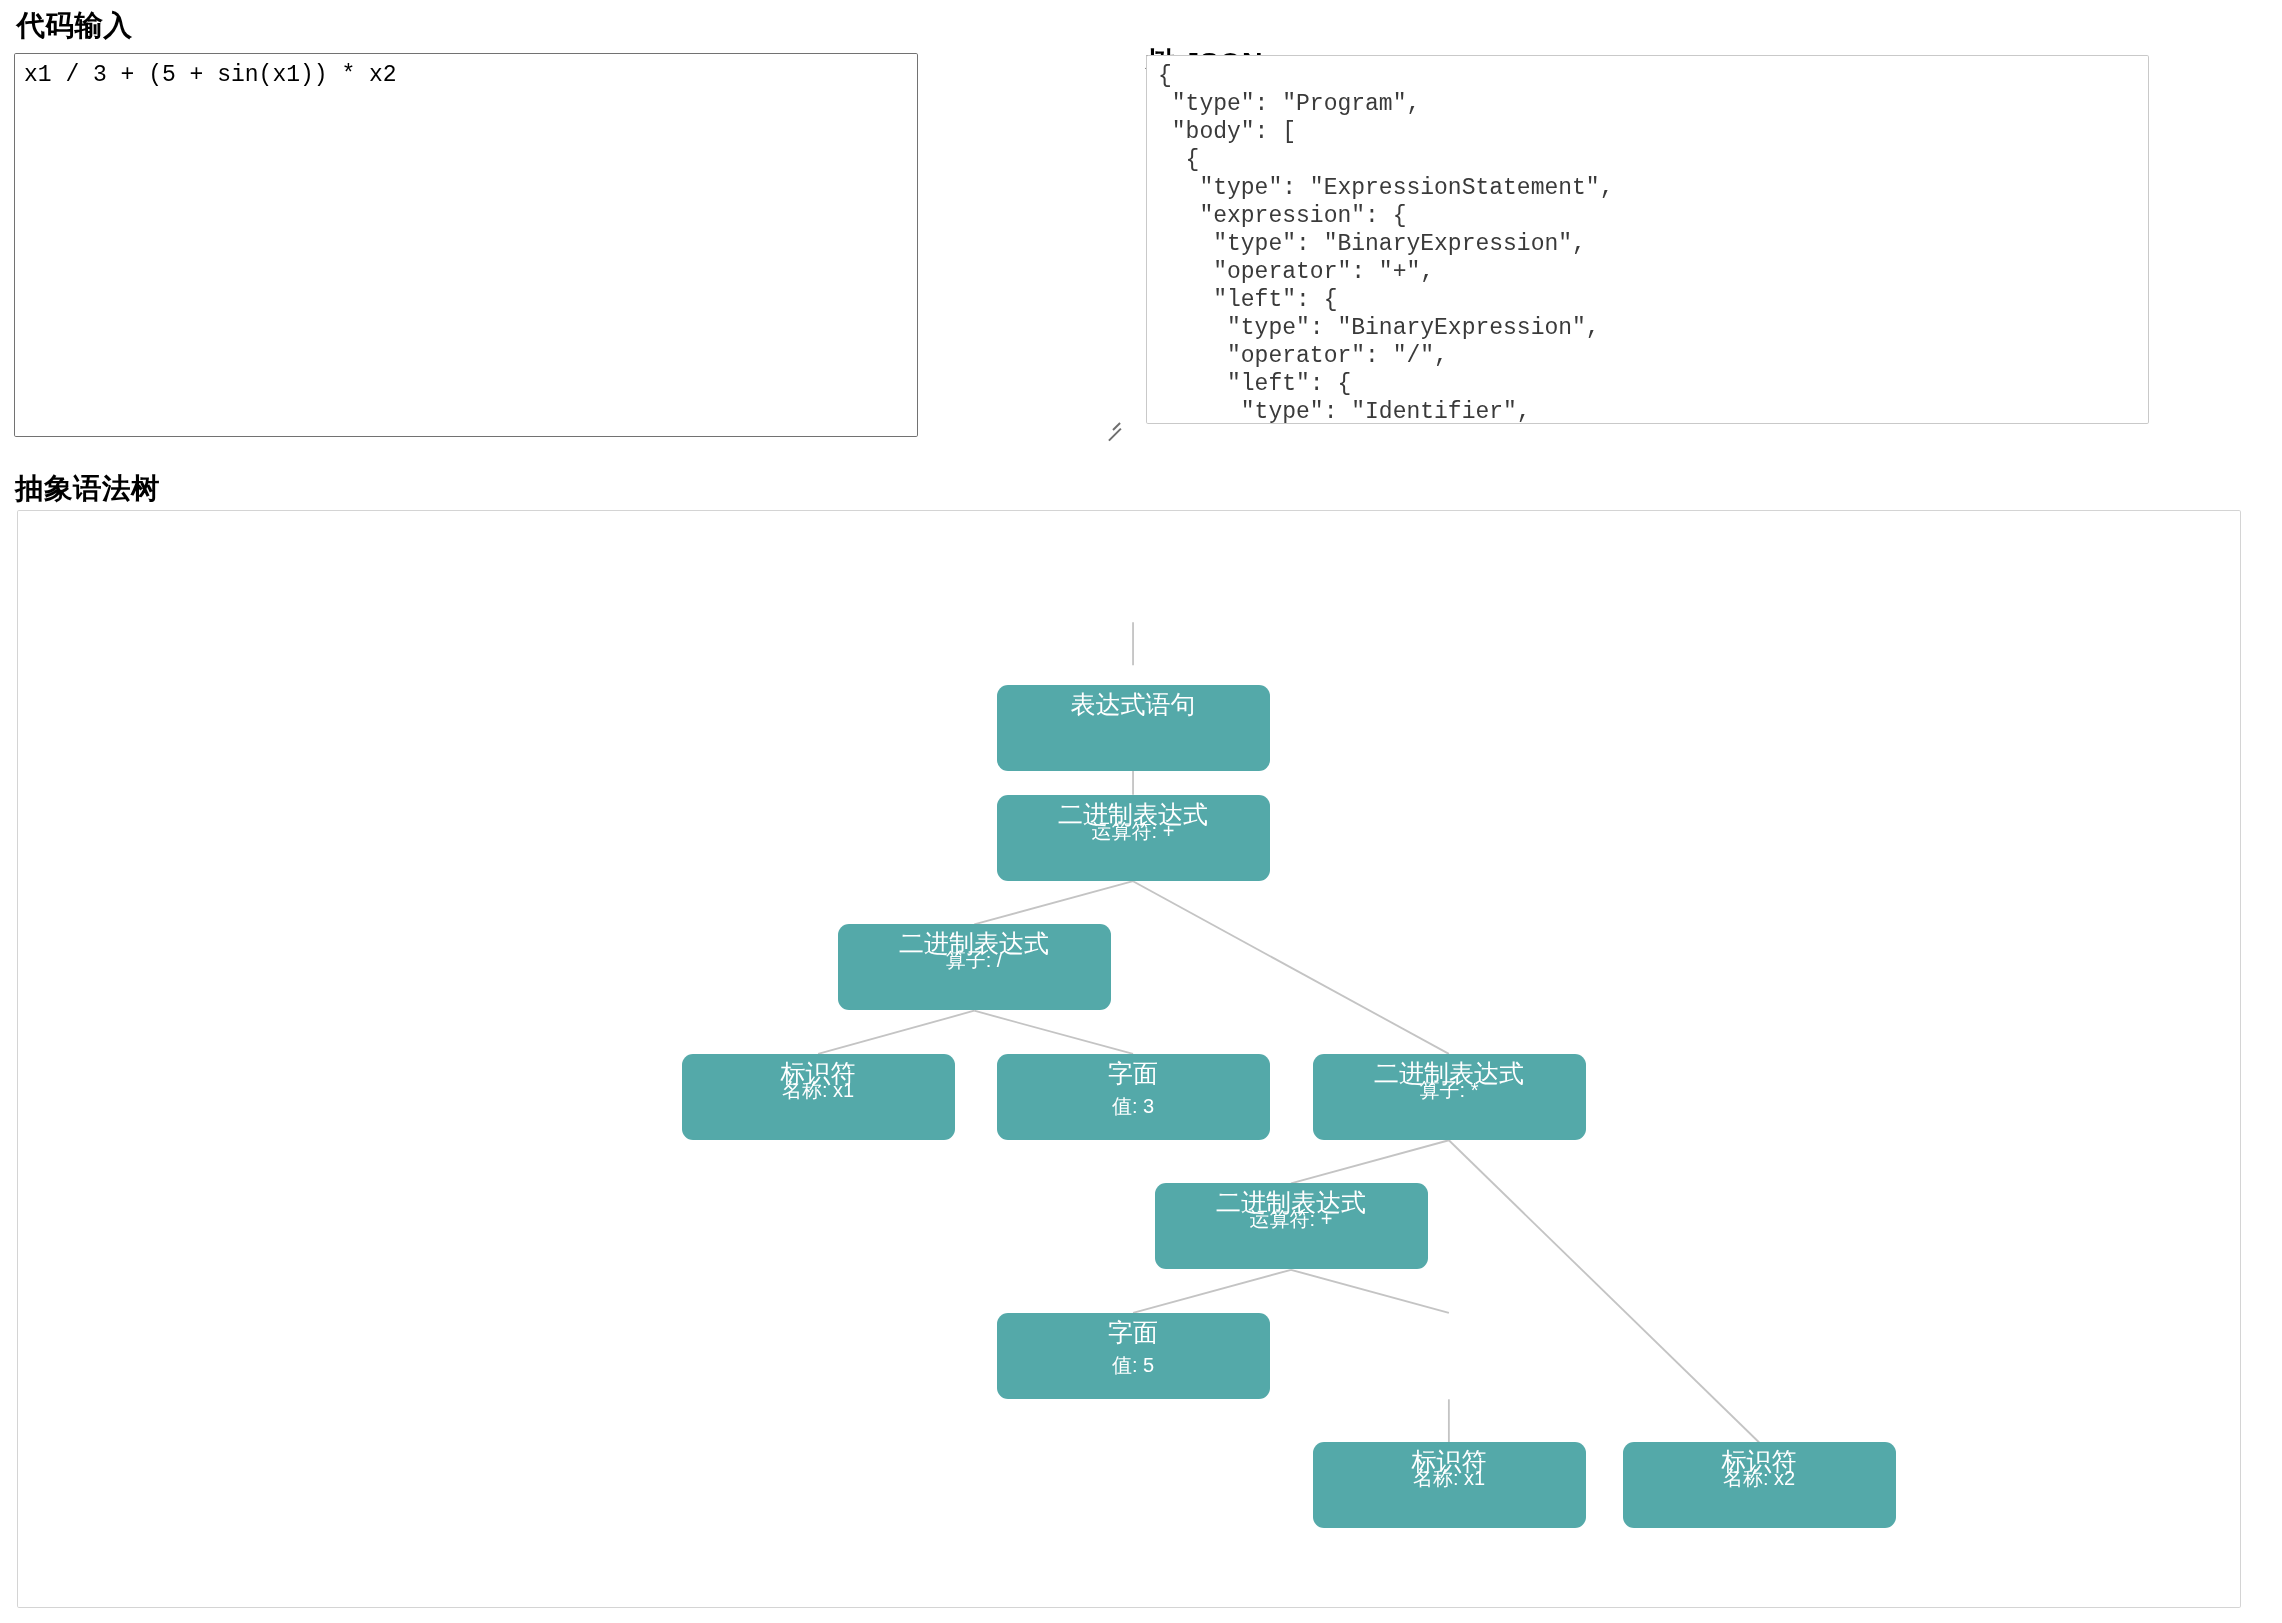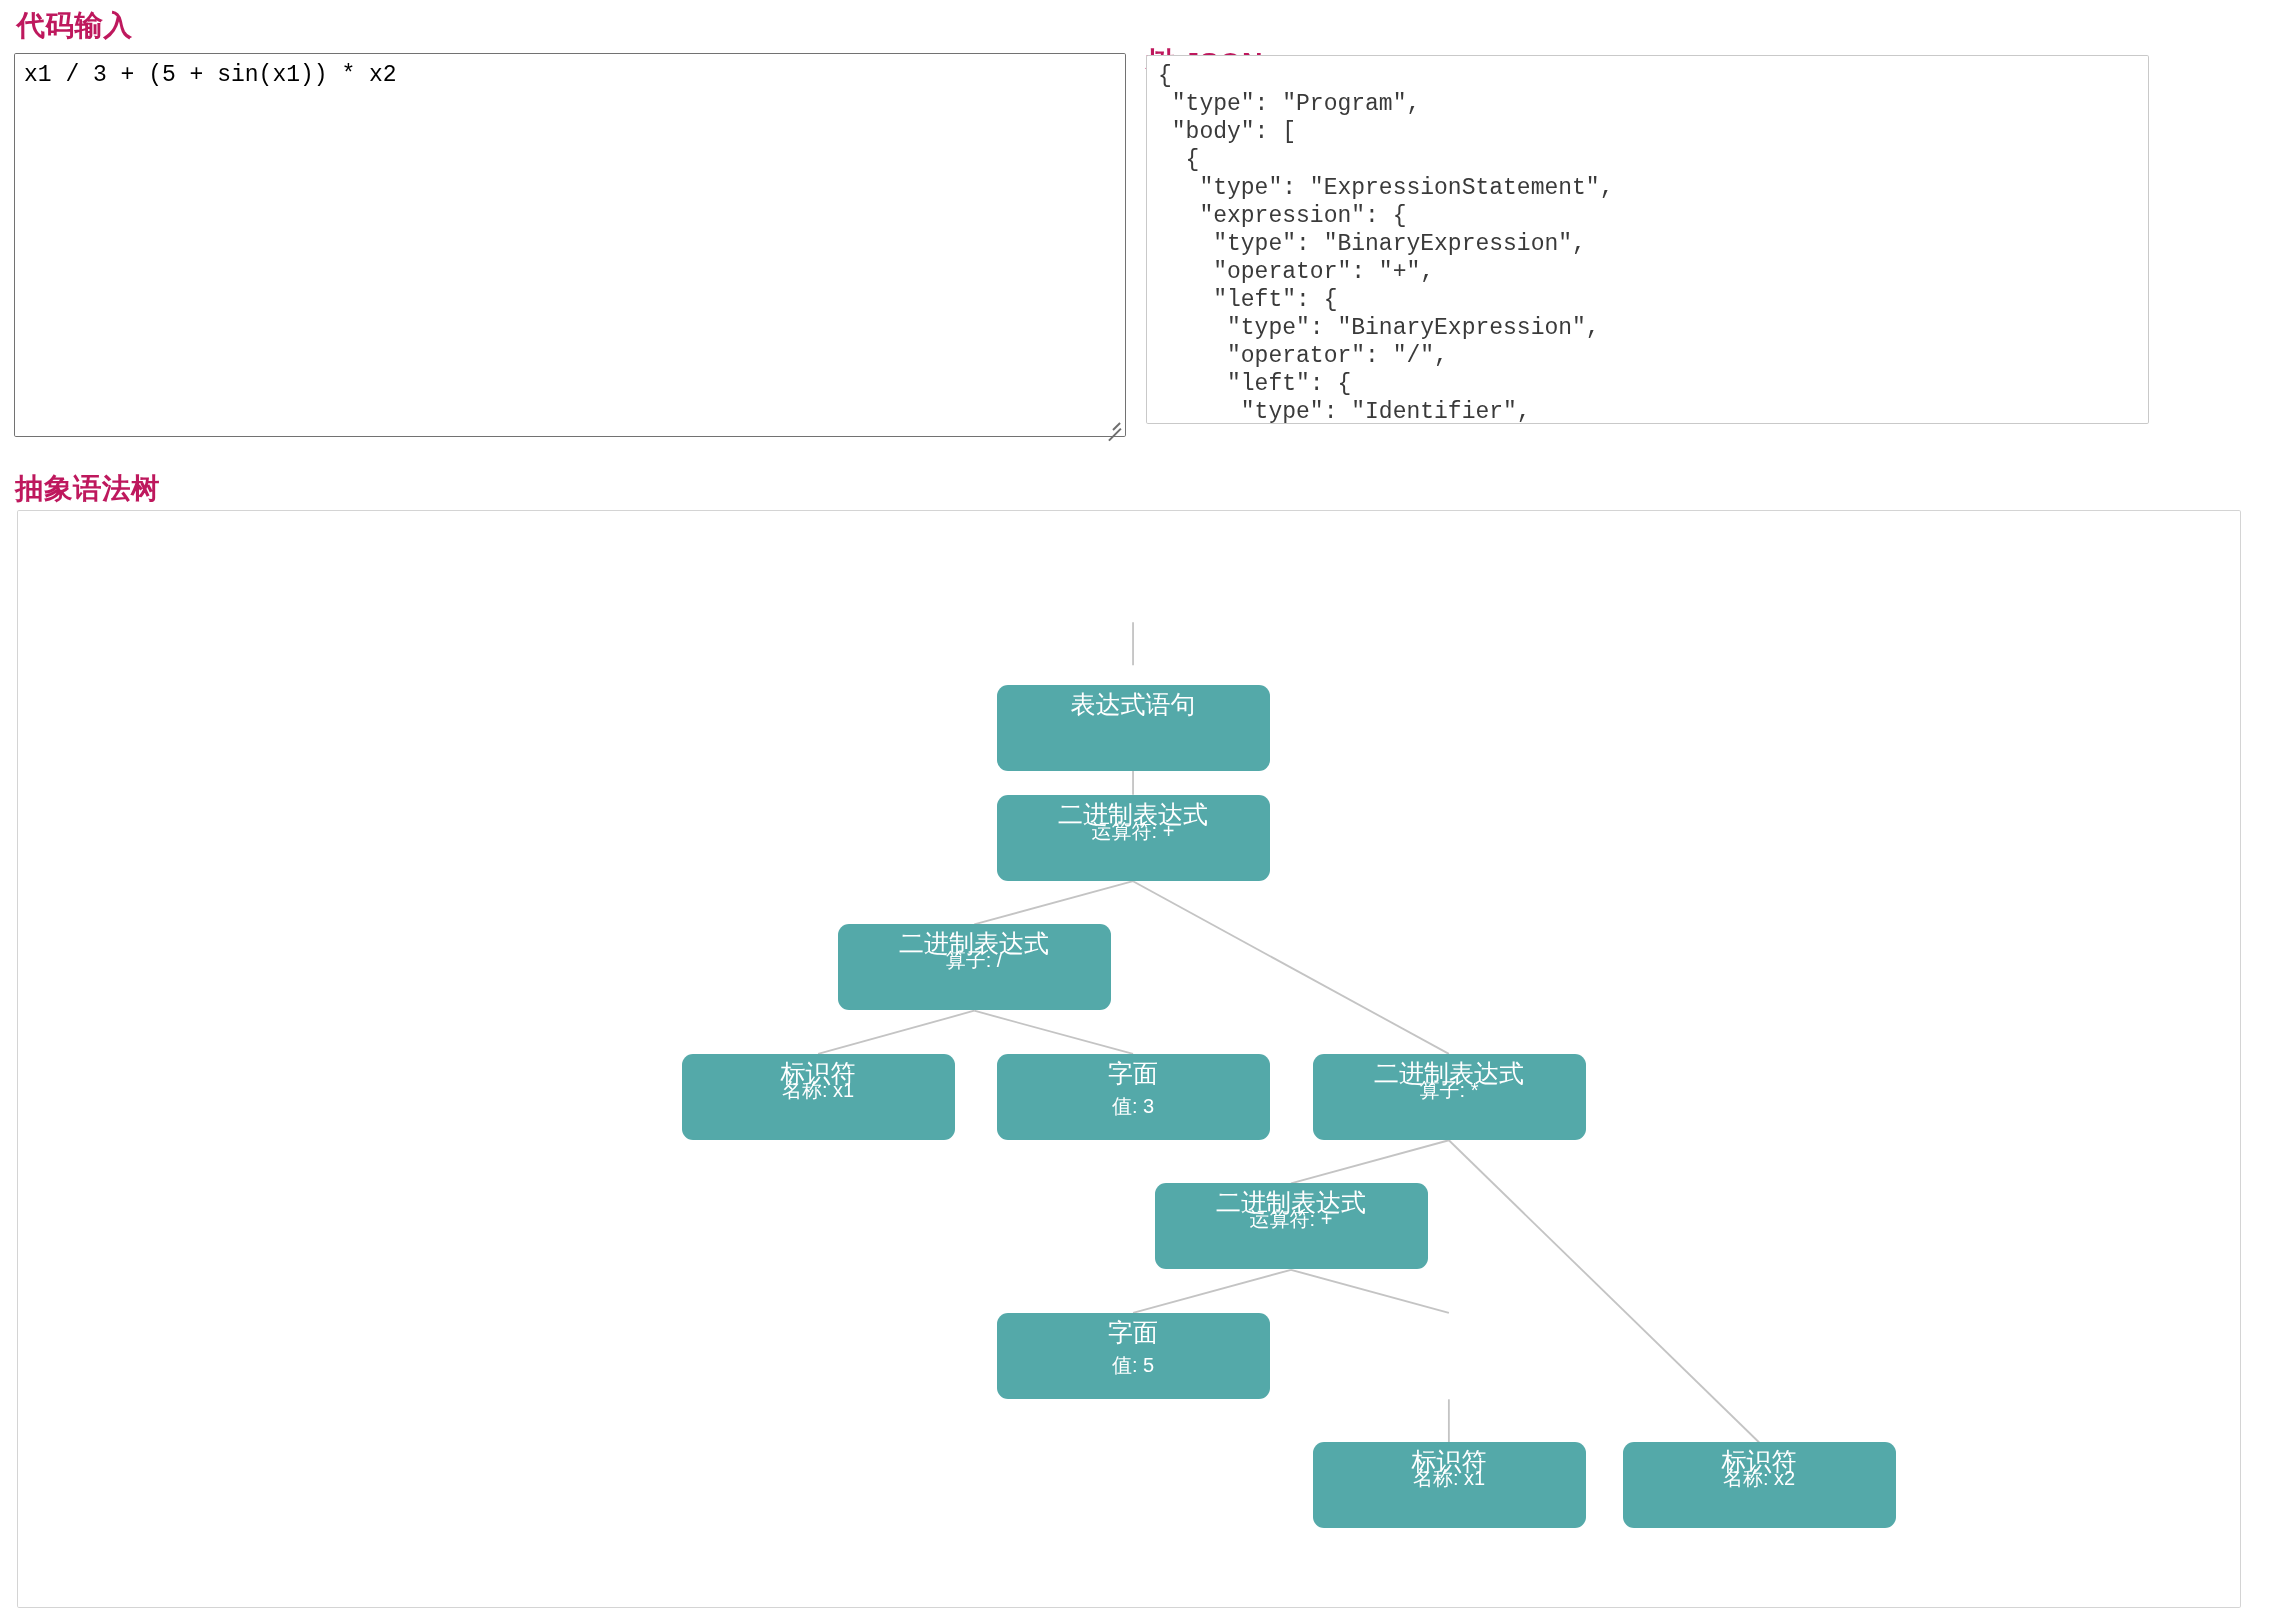--- a/index.html
+++ b/index.html
@@ -19,34 +19,34 @@
     position: relative;
     width: 2283px;
     height: 1624px;
   }
 
   
   .h-section {
     position: absolute;
     font-size: 28.5px;
     font-weight: bold;
-    color: #be185d;
+    color: #000000;
     letter-spacing: 0.5px;
     white-space: nowrap;
   }
   #code-heading { left: 16.5px; top: 7.3px; }
   #json-heading { left: 1146px; top: 7.3px; margin-top: 37px; }
   #ast-heading  { left: 15px; top: 470px; }
 
   
   .code-area {
     position: absolute;
     left: 13.8px;
     top: 53px;
-    width: 1112px;
+    width: 904px;
     height: 384px;
     box-sizing: border-box;
     border: 1.8px solid #727272;
     border-radius: 1.8px;
     background: #ffffff;
     font-family: "Liberation Mono", "DejaVu Sans Mono", monospace;
     font-size: 23px;
     line-height: 29px;
     color: #000000;
     padding: 7.3px 9.2px;

